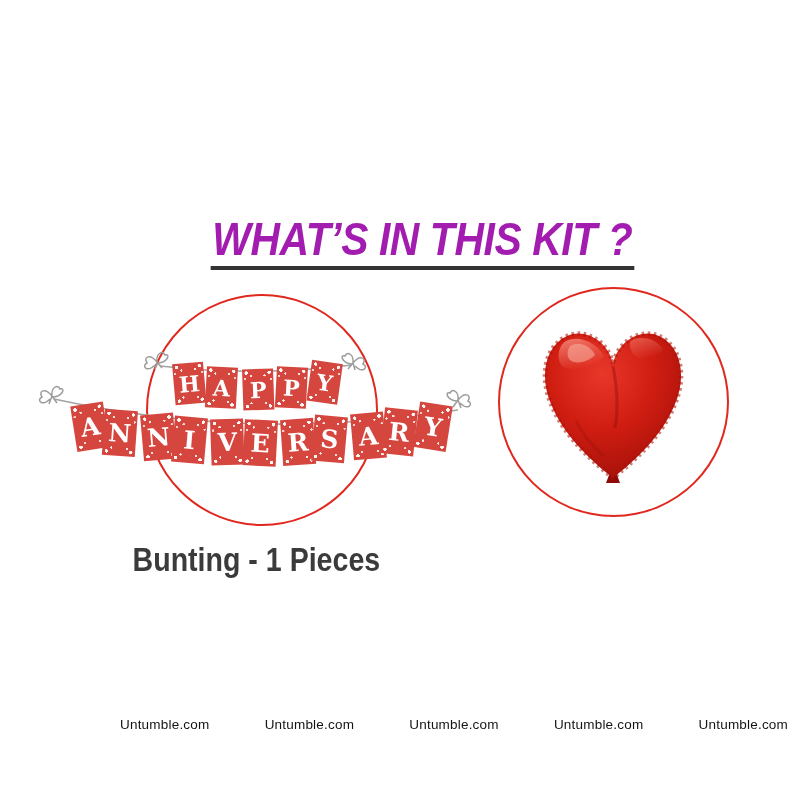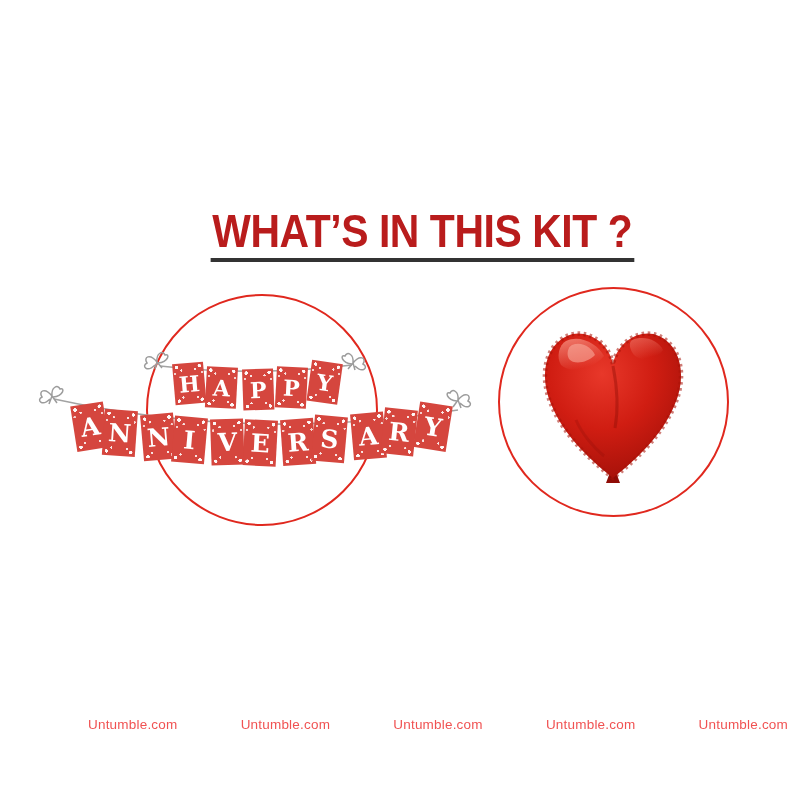--- a/index.html
+++ b/index.html
@@ -2,21 +2,21 @@
 <html><head>
 <meta charset="utf-8">
 <style>
   html,body{margin:0;padding:0;background:#fff;}
   .canvas{
     position:relative;width:800px;height:800px;background:#ffffff;
     overflow:hidden;font-family:"Liberation Sans",sans-serif;
   }
   
   .title-wrap{position:absolute;left:0;top:198px;width:100%;text-align:center;}
-  .title-wrap h1{margin:8px;font-size:47px;line-height:1.05;color:#b91c1c;font-weight:bold;}
+  .title-wrap h1{margin:16px;font-size:47px;line-height:1.05;color:#a21caf;font-weight:bold;font-style:italic;}
   .title-inner{
     display:inline-block;border-bottom:4px solid #333333;padding:0 2px 3px 2px;
     transform:translateX(22px) scaleX(0.87);transform-origin:center;
     letter-spacing:-0.5px;white-space:nowrap;
   }
   
   .kit-circle{position:absolute;border:2px solid #e0281e;border-radius:50%;background:transparent;}
   .circle-left{left:146px;top:294px;width:228px;height:228px;}
   .circle-right{left:498px;top:287px;width:227px;height:226px;}
   
@@ -50,21 +50,21 @@
     font-size:34px;line-height:37px;
   }
   .label-inner{display:inline-block;transform:scaleX(0.84);transform-origin:center;white-space:nowrap;}
   .label-bunting{left:106px;top:541px;width:300px;}
   .label-balloon{left:465px;top:524px;width:312px;}
   
   .watermark-row{
     position:absolute;left:88px;top:717px;width:700px;
     display:flex;justify-content:space-between;
   }
-  .watermark{font-size:13.5px;color:#ef4444;letter-spacing:0.2px;opacity:0.92;}
+  .watermark{font-size:13.5px;color:#000000;letter-spacing:0.2px;opacity:0.92;margin-left:32px;}
 </style>
 </head>
 <body>
 
 <div class="canvas">
 
   <div class="title-wrap">
     <h1><span class="title-inner">WHAT’S IN THIS KIT ?</span></h1>
   </div>
 
@@ -121,20 +121,23 @@
     <path d="M69 151 L77 151 L80 159 L66 159 Z" fill="#8f0c06"></path>
     <path d="M73 40 C68 16 44 4 27 12 C5 22 -1 52 11 80 C24 113 54 139 73 154 C92 139 122 113 135 80 C147 52 141 22 119 12 C102 4 78 16 73 40 Z" fill="url(#hg)"></path>
     <path d="M73 40 C68 16 44 4 27 12 C5 22 -1 52 11 80 C24 113 54 139 73 154 C92 139 122 113 135 80 C147 52 141 22 119 12 C102 4 78 16 73 40 Z" fill="none" stroke="#a81208" stroke-width="4.5" stroke-dasharray="2.5 3.5" opacity="0.55"></path>
     <path d="M26 17 C40 10 58 20 64 32 C52 46 30 50 21 41 C16 33 19 21 26 17 Z" fill="url(#hl)" opacity="0.9"></path>
     <path d="M32 21 C42 17 52 24 55 31 C47 39 34 41 29 35 C26 30 28 23 32 21 Z" fill="#f9b3a4" opacity="0.55"></path>
     <path d="M92 16 C104 11 118 16 123 26 C117 36 101 38 94 31 C90 26 88 19 92 16 Z" fill="url(#hl)" opacity="0.55"></path>
     <path d="M73 42 C77 62 79 82 75 104" fill="none" stroke="#8c0c06" stroke-width="3" opacity="0.4"></path>
     <path d="M36 96 C42 110 54 124 64 132" fill="none" stroke="#8c0c06" stroke-width="3" opacity="0.25"></path>
   </svg>
 
+  <div class="item-label label-bunting">
+    <span class="label-inner">Bunting - 1 Pieces</span>
+  </div>
 
   <div class="watermark-row">
     <span class="watermark">Untumble.com</span>
     <span class="watermark">Untumble.com</span>
     <span class="watermark">Untumble.com</span>
     <span class="watermark">Untumble.com</span>
     <span class="watermark">Untumble.com</span>
   </div>
 
 </div>

